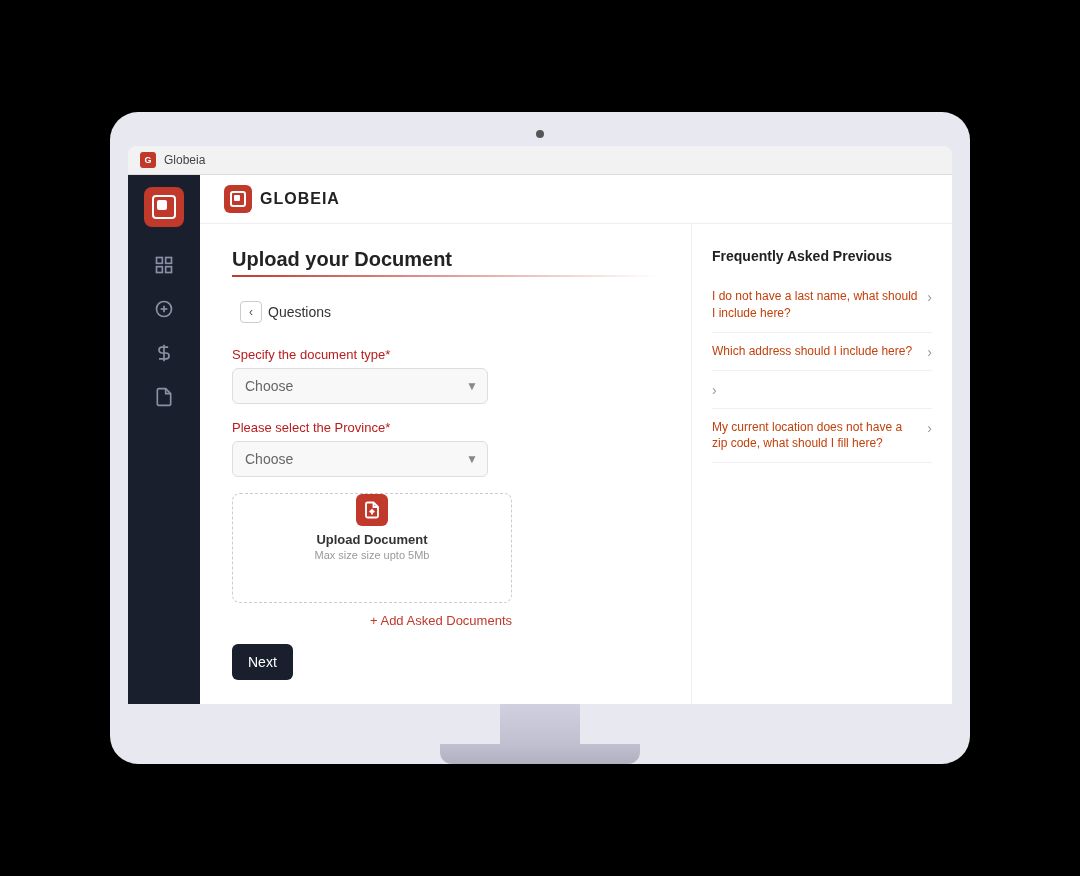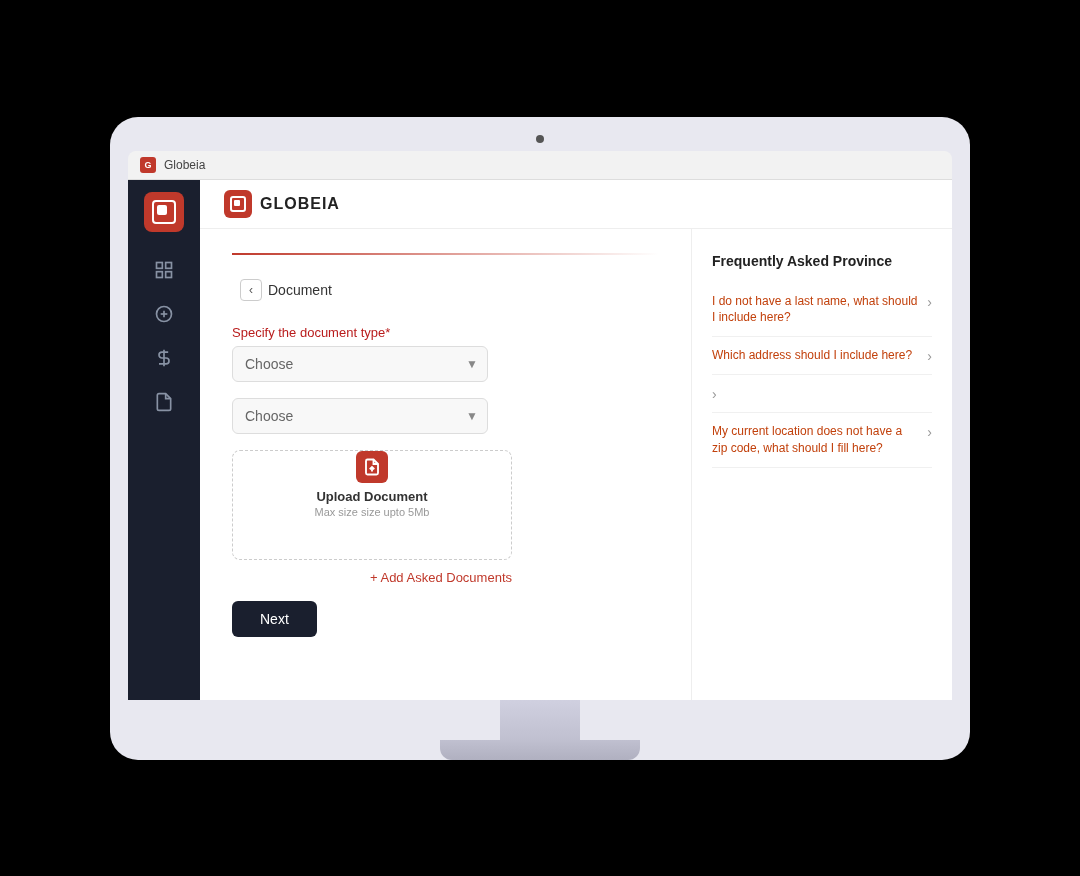--- a/index.html
+++ b/index.html
@@ -336,21 +336,21 @@
       padding: 0;
       display: block;
       text-align: right;
       width: 280px;
     }
 
     .next-btn {
       background: #1a1f2e;
       color: white;
       border: none;
-      padding: 10px 28px;
+      padding: 10px 16px;
       border-radius: 6px;
       font-size: 14px;
       font-weight: 500;
       cursor: pointer;
       margin-top: 16px;
     }
 
     
     .faq-sidebar {
       width: 260px;
@@ -468,40 +468,42 @@
             <div class="brand-icon">
               <div class="brand-icon-inner"></div>
             </div>
             <span class="brand-name">GLOBEIA</span>
           </div>
         </div>
 
         <div class="content-wrapper">
 
           <div class="main-content">
+            <div class="page-title">Upload your Document</div>
             <div class="title-underline"></div>
 
             <button class="back-btn">
               <div class="back-arrow">‹</div>
-              <span>Document</span>
+              <span>Questions</span>
             </button>
 
             
             <div class="form-section">
               <label class="form-label">Specify the document type*</label>
               <div class="select-wrapper">
                 <select class="form-select">
                   <option value="">Choose</option>
                 </select>
                 <span class="select-arrow">▼</span>
               </div>
             </div>
 
             
             <div class="form-section">
+              <label class="form-label">Please select the Province*</label>
               <div class="select-wrapper">
                 <select class="form-select">
                   <option value="">Choose</option>
                 </select>
                 <span class="select-arrow">▼</span>
               </div>
             </div>
 
             
             <div class="upload-area">
@@ -516,21 +518,21 @@
               <div class="upload-title">Upload Document</div>
               <div class="upload-subtitle">Max size size upto 5Mb</div>
             </div>
 
             <button class="add-more-link">+ Add Asked Documents</button>
 
             <button class="next-btn">Next</button>
           </div>
 
           <div class="faq-sidebar">
-            <div class="faq-title">Frequently Asked Province</div>
+            <div class="faq-title">Frequently Asked Previous</div>
 
             <div class="faq-item">
               <span class="faq-question">I do not have a last name, what should I include here?</span>
               <span class="faq-chevron">›</span>
             </div>
             <div class="faq-item">
               <span class="faq-question">Which address should I include here?</span>
               <span class="faq-chevron">›</span>
             </div>
             <div class="faq-item">

